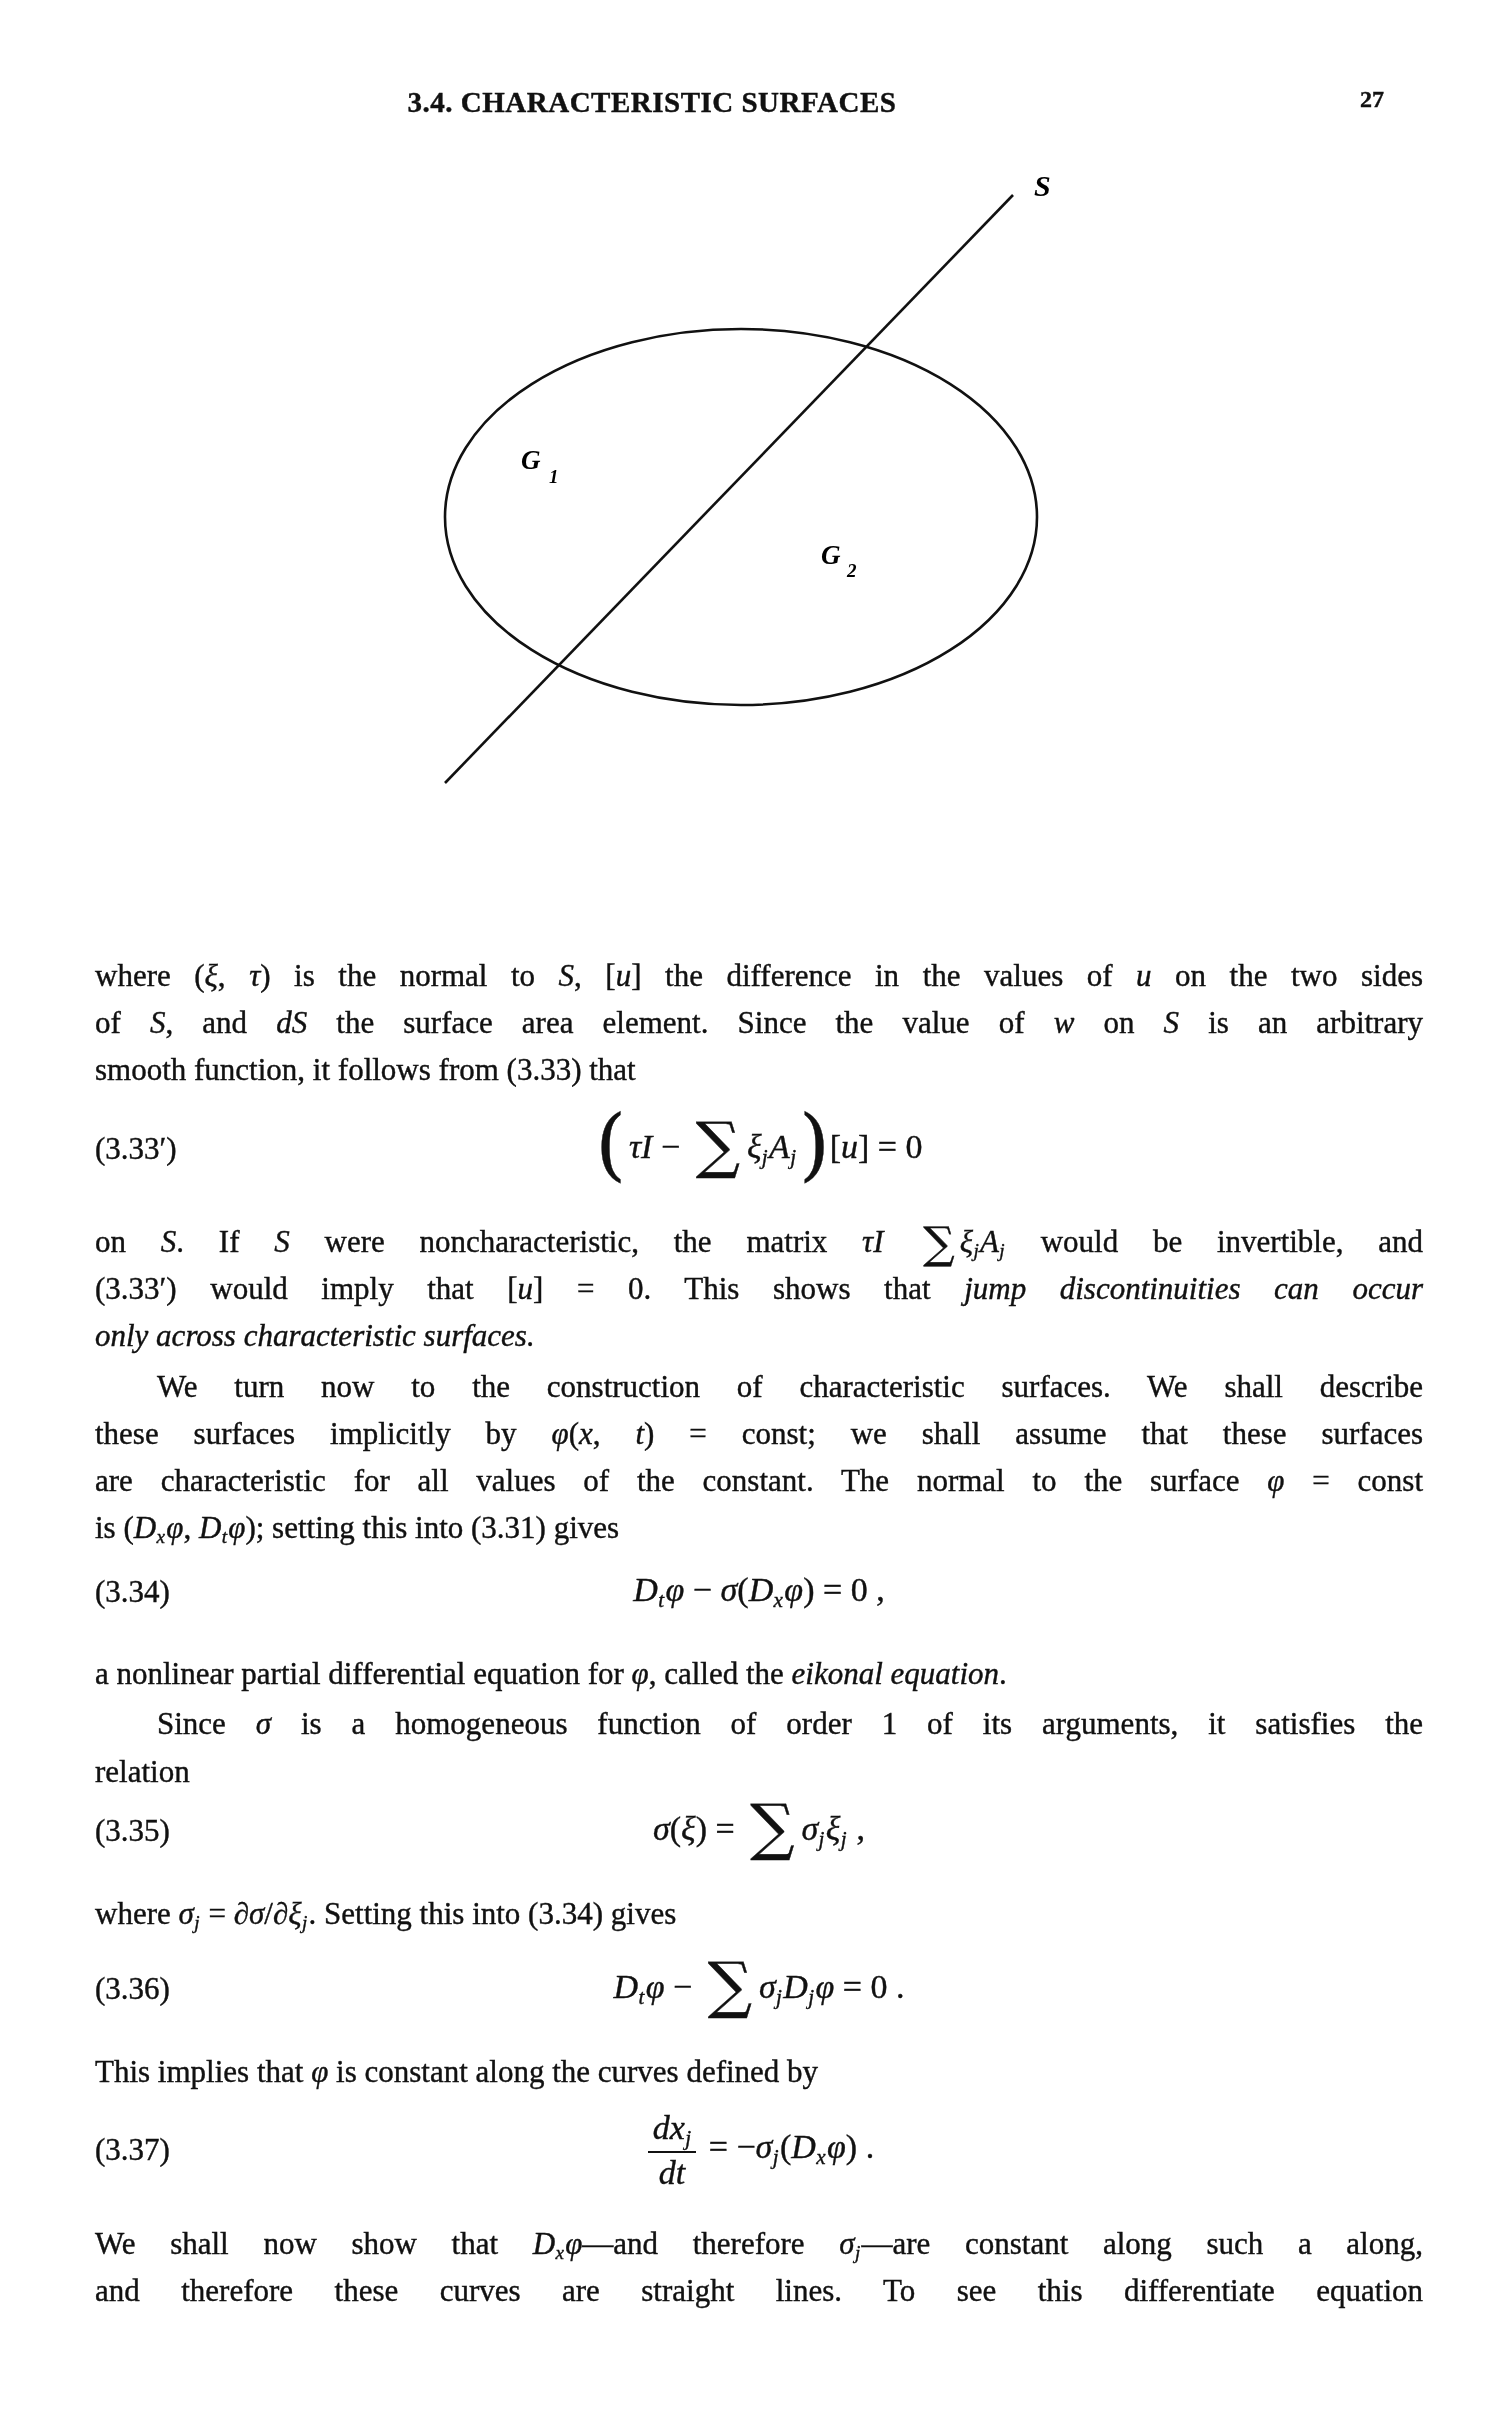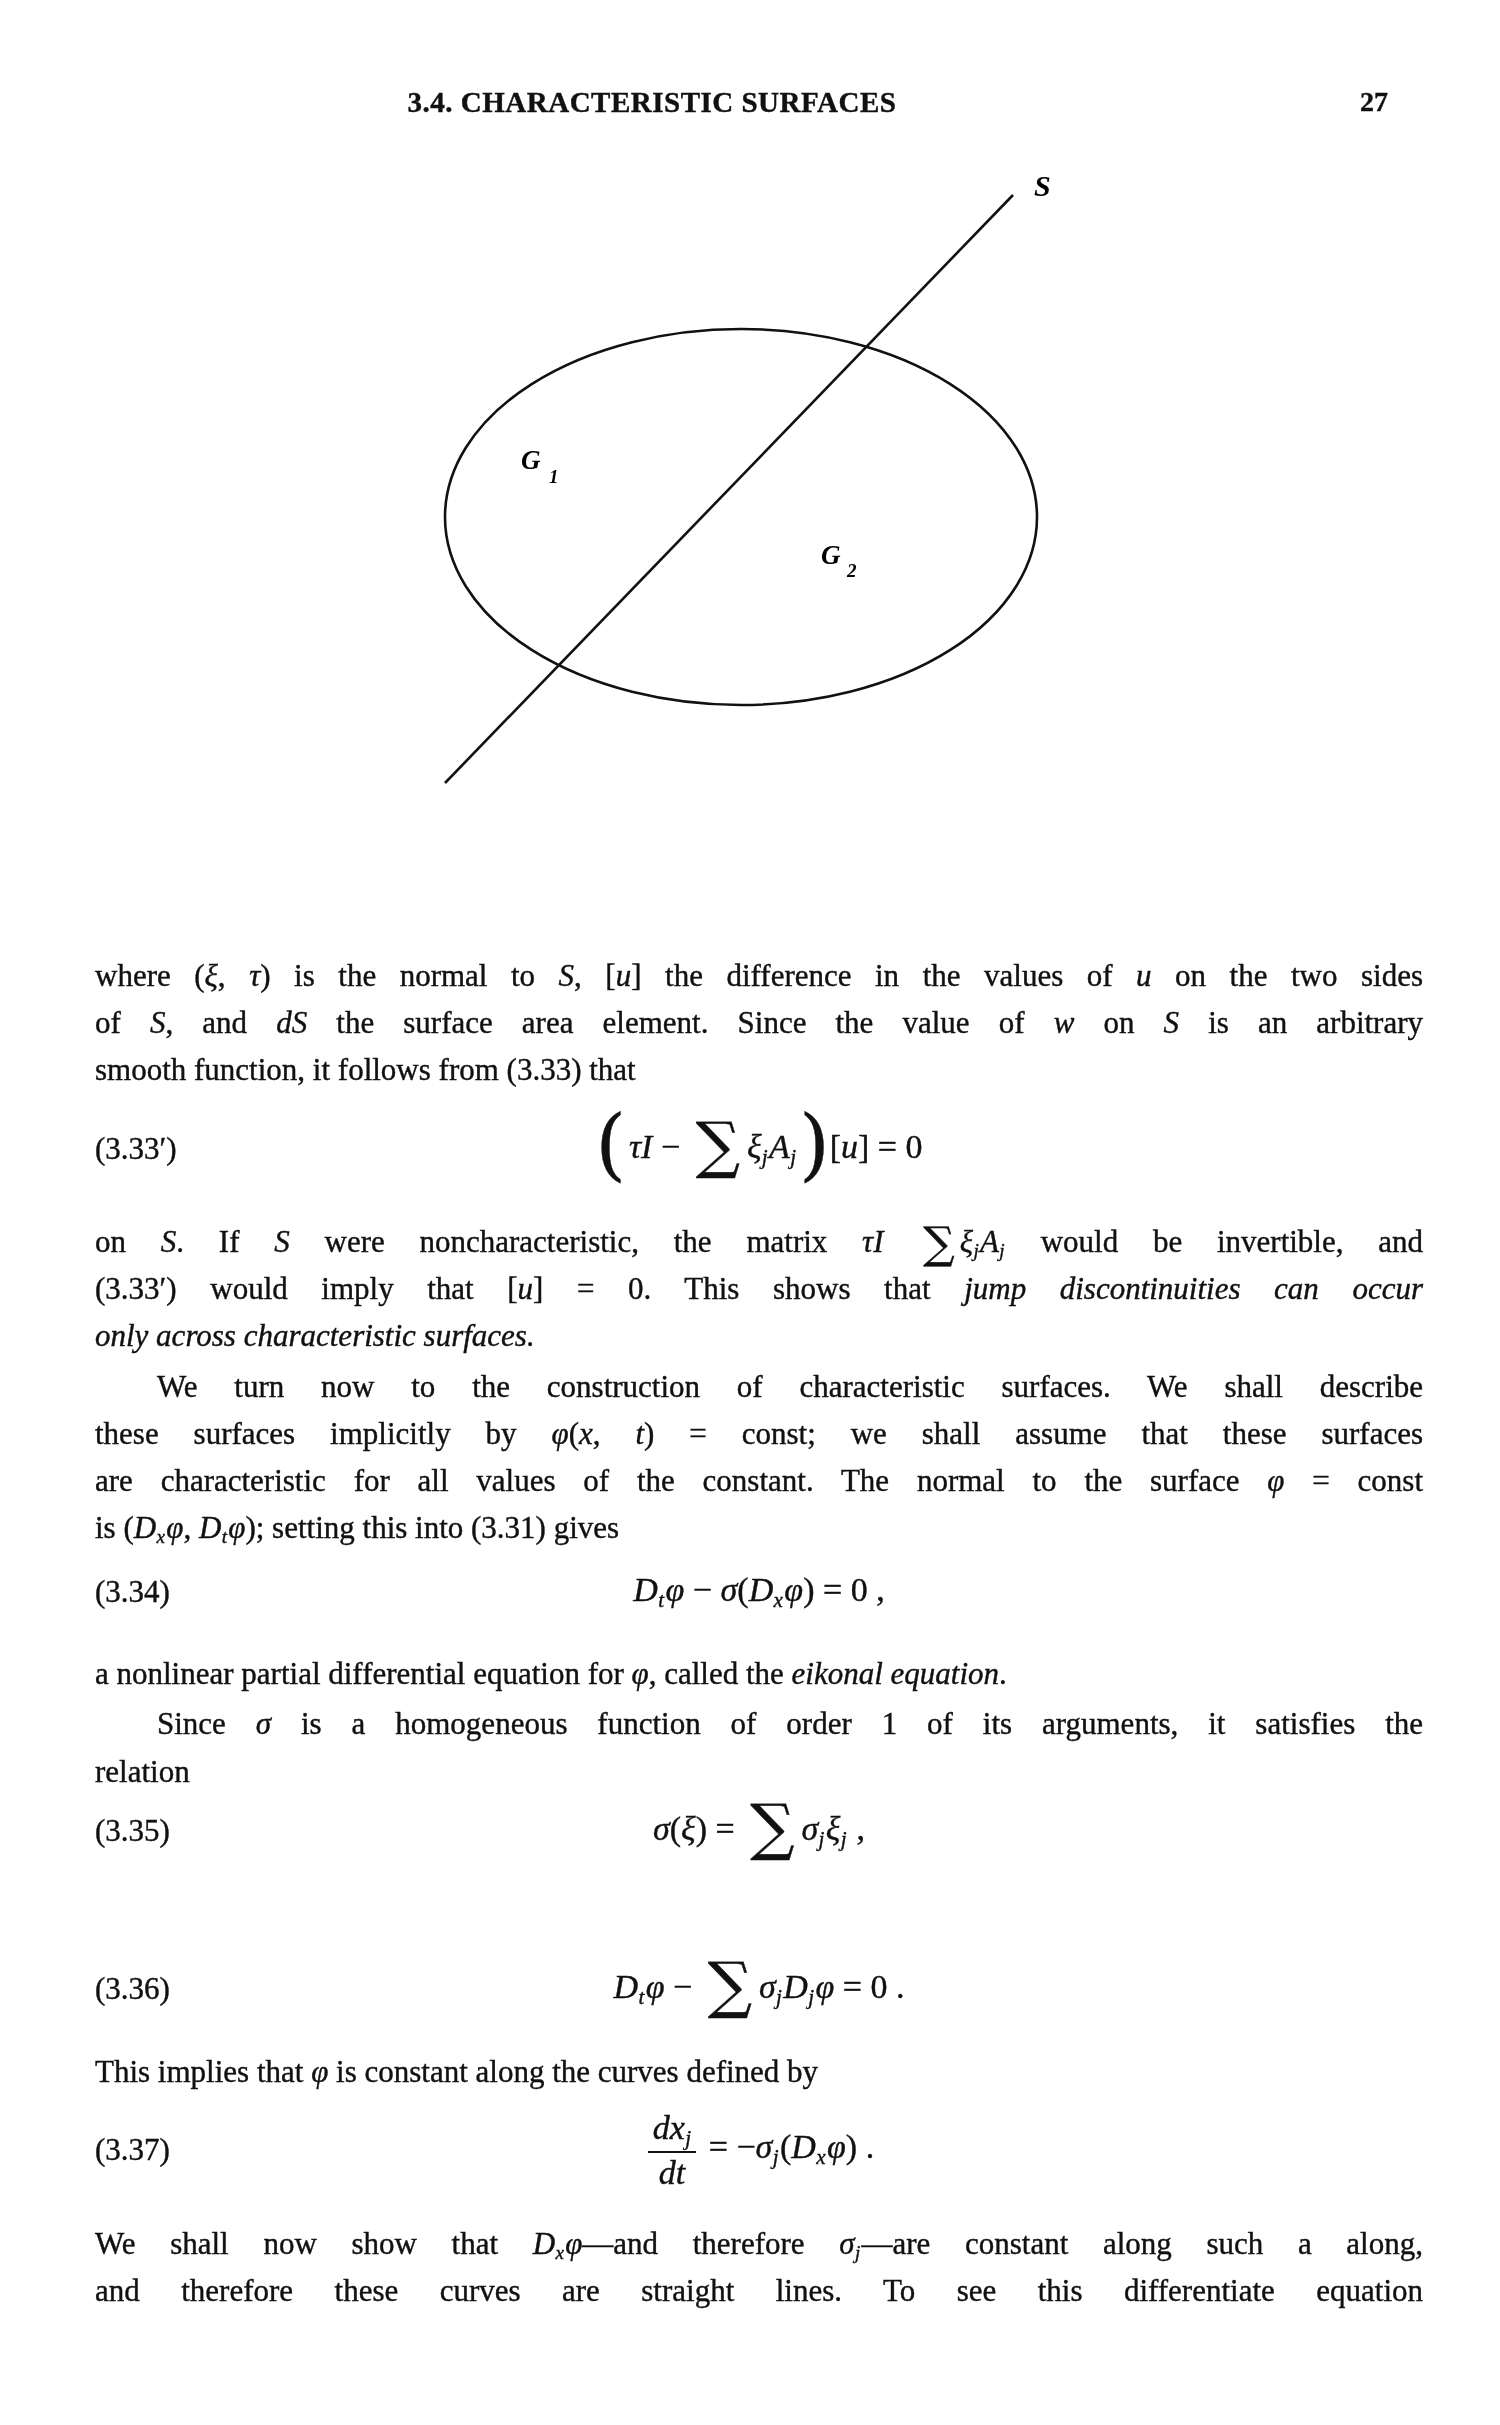--- a/index.html
+++ b/index.html
@@ -3,21 +3,21 @@
 <meta charset="utf-8">
 <style>
   html,body{margin:0;padding:0;background:#e8e8e8;}
   .page{
     position:relative;width:1500px;height:2425px;background:#ffffff;
     font-family:"Liberation Serif","DejaVu Serif",serif;color:#111111;
     -webkit-text-stroke:0.4px currentColor;overflow:hidden;
   }
   .hdr{position:absolute;top:86px;left:0;width:1304px;text-align:center;
        font-size:29px;font-weight:700;letter-spacing:0.5px;}
-  .pageno{position:absolute;top:86px;left:1360px;font-size:28px;font-weight:700;}
+  .pageno{position:absolute;top:86px;left:1360px;font-size:24px;font-weight:700;}
   svg.fig{position:absolute;left:420px;top:140px;width:660px;height:660px;}
   svg.fig text{font-family:"Liberation Serif","DejaVu Serif",serif;font-style:italic;font-weight:700;}
   .fg-lbl{font-size:27px;}
   .fg-sub{font-size:19px;}
   .fg-s{font-size:30px;}
   .caption{position:absolute;top:843px;left:0;width:1492px;text-align:center;font-weight:600;}
   .cap-f{font-size:33px;}
   .cap-sc{font-size:25px;letter-spacing:2px;}
   .cap-num{font-size:32px;margin-left:12px;}
   .line{position:absolute;left:95px;width:1328px;height:47px;
@@ -82,20 +82,21 @@
 
   <div class="line" style="top:1650px"><span>a nonlinear partial differential equation for </span><span class="it">φ</span><span>, called the </span><span class="it">eikonal equation</span><span>.</span></div>
   <div class="line jst ind" style="top:1700px"><span>Since </span><span class="it">σ</span><span> is a homogeneous function of order 1 of its arguments, it satisfies the</span></div>
   <div class="line" style="top:1748px"><span>relation</span></div>
 
   <div class="eq" style="top:1790px;height:82px">
     <span class="eq-tag">(3.35)</span>
     <span class="eq-body"><span class="it">σ</span><span>(</span><span class="it">ξ</span><span>) = </span><span class="sum">∑</span><span class="it">σ</span><span class="sb">j</span><span class="it">ξ</span><span class="sb">j</span><span> ,</span></span>
   </div>
 
+  <div class="line" style="top:1890px"><span>where </span><span class="it">σ</span><span class="sb">j</span><span> = ∂</span><span class="it">σ</span><span>/∂</span><span class="it">ξ</span><span class="sb">j</span><span>. Setting this into (3.34) gives</span></div>
 
   <div class="eq" style="top:1953px;height:72px">
     <span class="eq-tag">(3.36)</span>
     <span class="eq-body"><span class="it">D</span><span class="sb">t</span><span class="it">φ</span><span> − </span><span class="sum">∑</span><span class="it">σ</span><span class="sb">j</span><span class="it">D</span><span class="sb">j</span><span class="it">φ</span><span> = 0 .</span></span>
   </div>
 
   <div class="line" style="top:2048px"><span>This implies that </span><span class="it">φ</span><span> is constant along the curves defined by</span></div>
 
   <div class="eq" style="top:2100px;height:100px">
     <span class="eq-tag">(3.37)</span>

